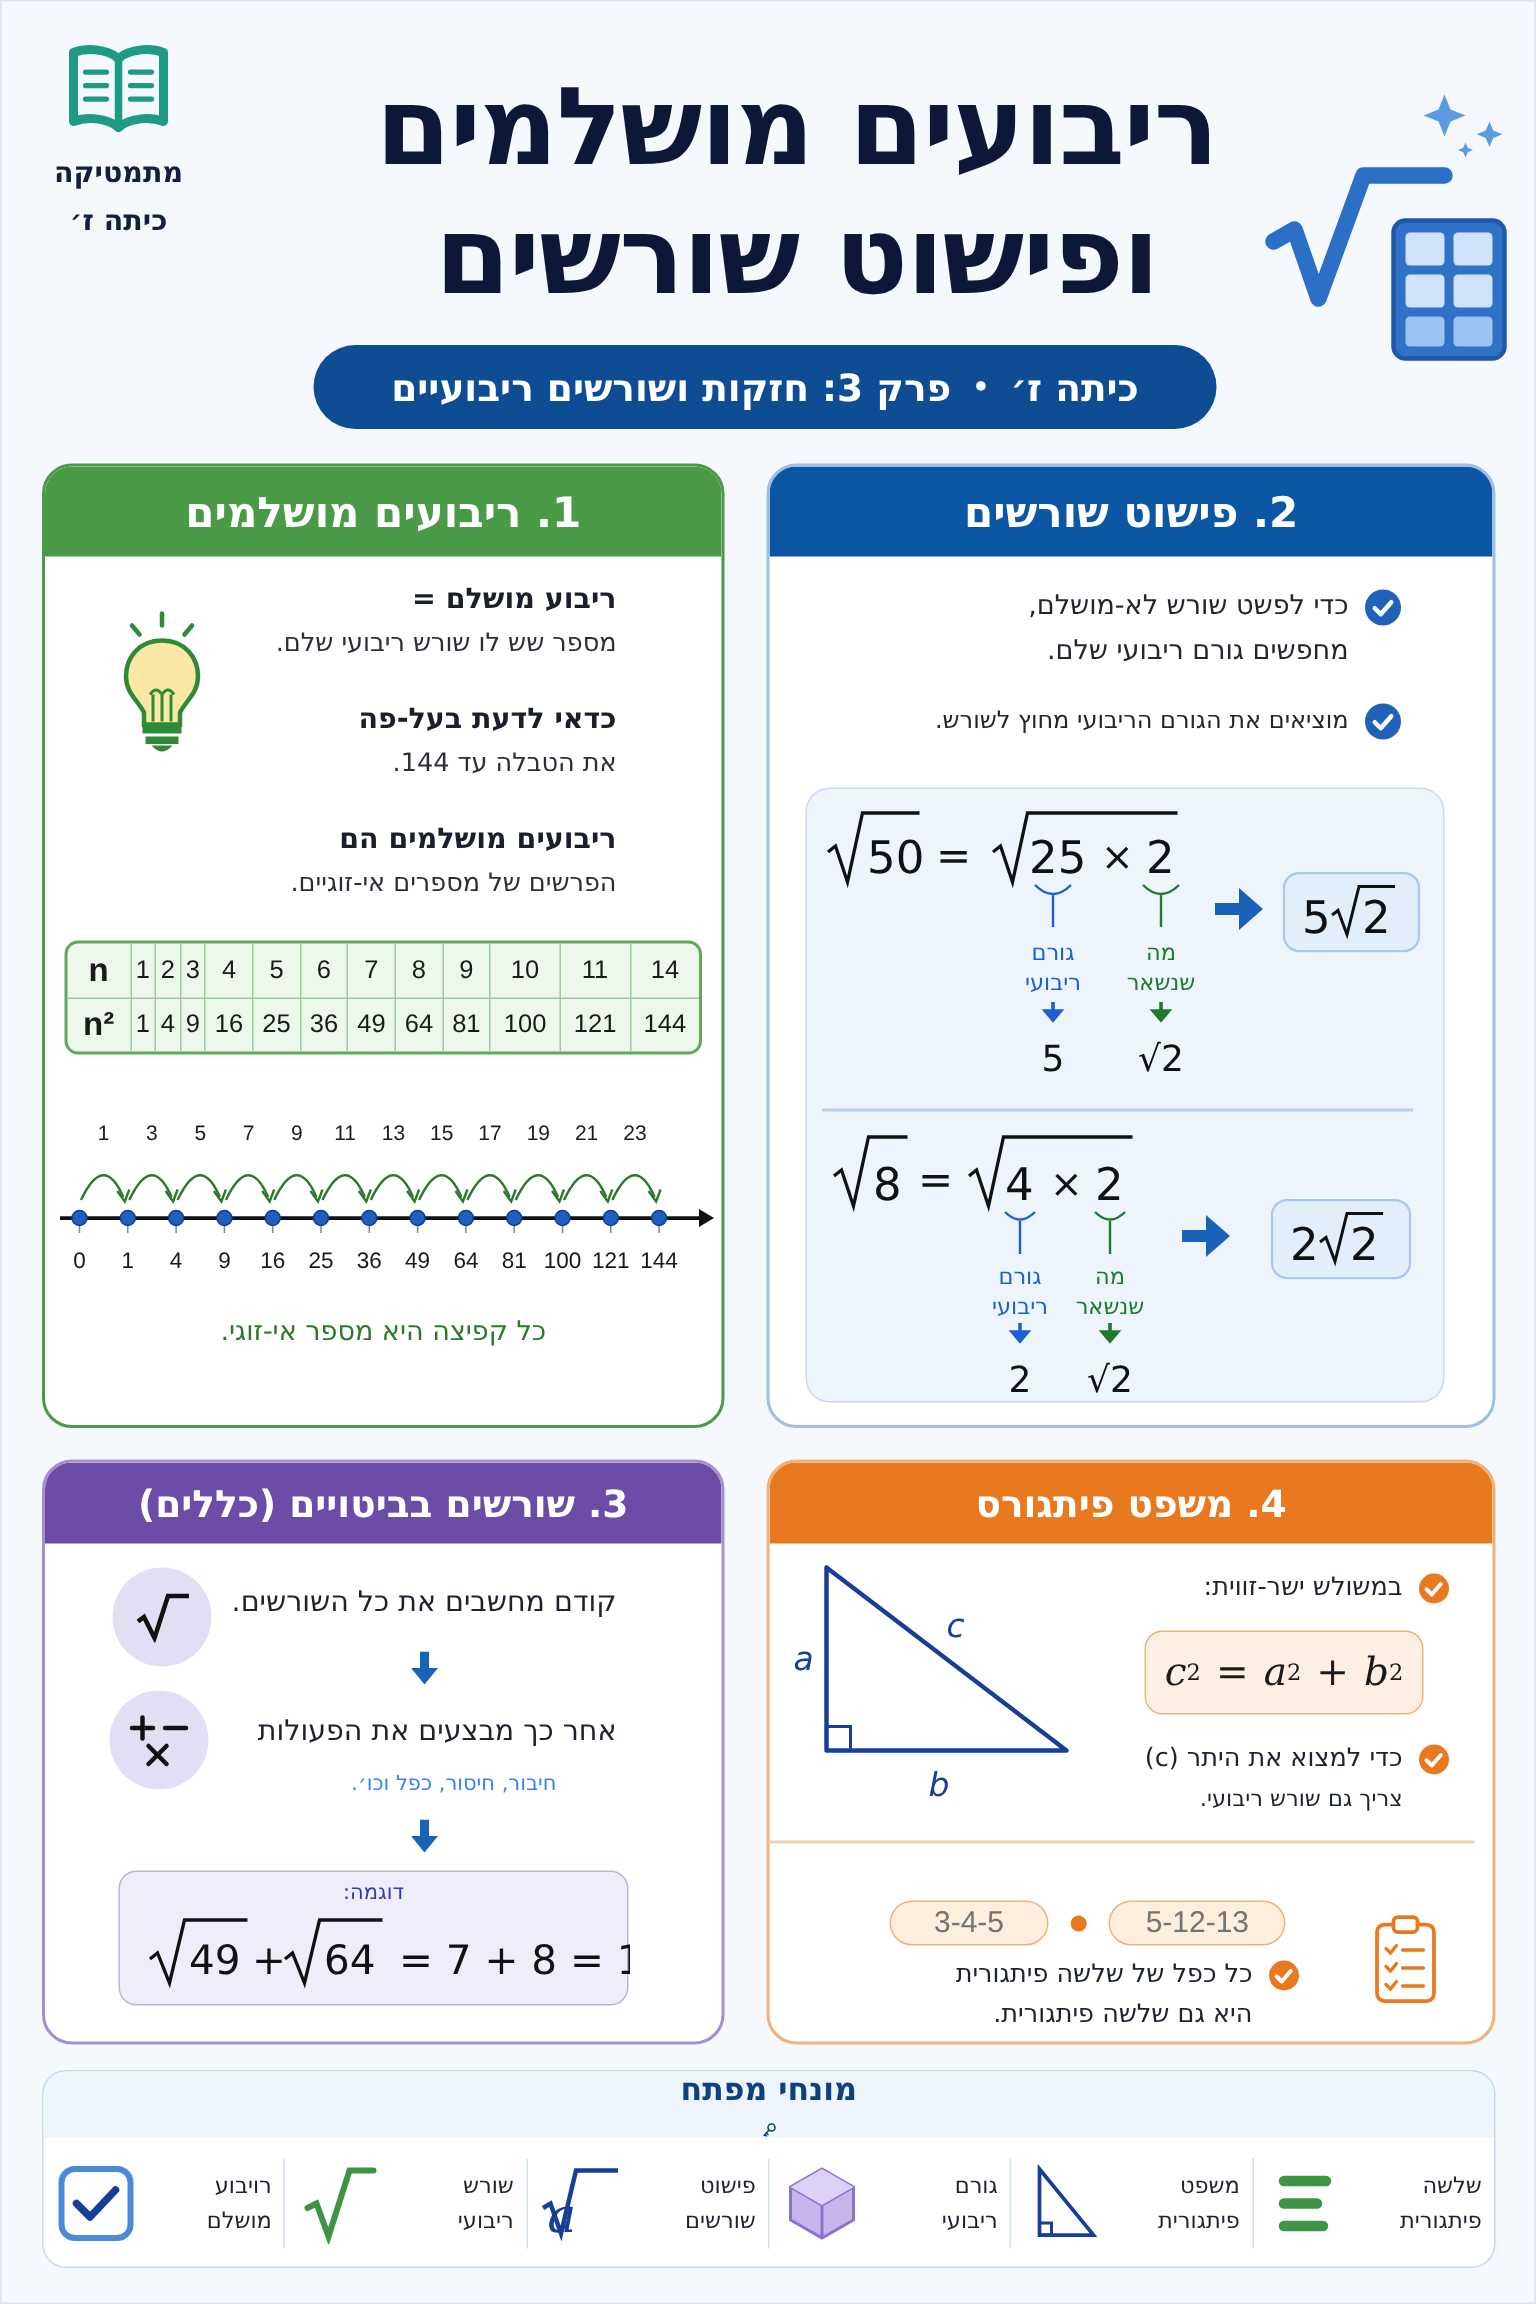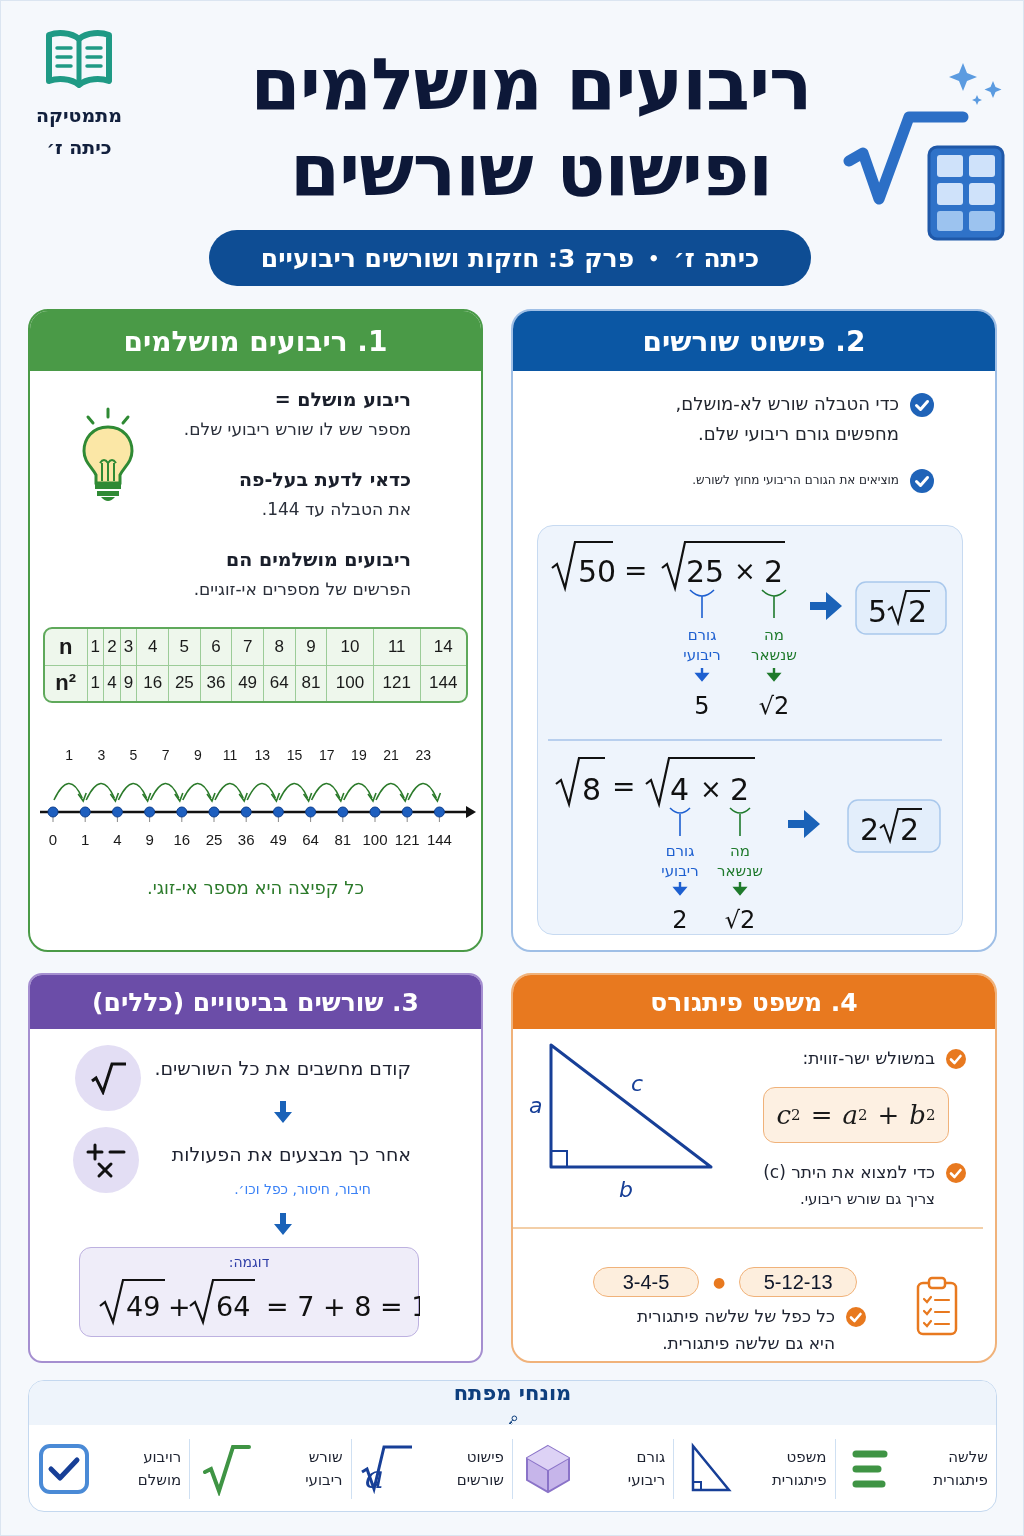--- a/index.html
+++ b/index.html
@@ -44,21 +44,21 @@
     border: 2px solid;
   }
   .card-head {
     height: 60px; display: flex; align-items: center; justify-content: center;
     color: #fff; font-weight: 700; font-size: 28px;
   }
   .c1 { left: 27px; top: 308px; width: 455px; height: 643px; border-color: #4a9a47; }
   .c1 .card-head { background: #4a9a47; }
   .c2 { left: 510px; top: 308px; width: 486px; height: 643px; border-color: #9fbfe6; }
   .c2 .card-head { background: #0b57a4; }
-  .c3 { left: 27px; top: 972px; width: 455px; height: 390px; border-color: #a58fd0; border-radius: 14px; }
+  .c3 { left: 27px; top: 972px; width: 455px; height: 390px; border-color: #a58fd0; }
   .c3 .card-head { background: #6b4da8; height: 54px; font-size: 25px; }
   .c4 { left: 510px; top: 972px; width: 486px; height: 390px; border-color: #f0b27a; }
   .c4 .card-head { background: #e8791f; height: 54px; font-size: 25px; }
 
   
   .bulb { position: absolute; left: 48px; top: 96px; width: 60px; height: 100px; }
   .defs { position: absolute; right: 70px; top: 72px; width: 320px; text-align: right; }
   .defs .def { margin-bottom: 20px; }
   .defs .def b { display: block; font-size: 19px; font-weight: 700; color: #1a1f2b; line-height: 32px; }
   .defs .def p { font-size: 17px; color: #2a2f3a; line-height: 28px; }
@@ -119,21 +119,21 @@
     display: flex; align-items: center; justify-content: center;
     font-family: "DejaVu Serif", serif; font-style: italic; font-size: 26px; color: #1a1a1a; direction: ltr;
   }
   .formula-box sup { font-size: 15px; font-style: normal; }
   .c4-divider { position: absolute; left: 0; right: 12px; top: 252px; height: 1.5px; background: #f3cfa8; }
   .triples-title { position: absolute; left: 0; right: 60px; top: 264px; text-align: center; font-size: 17px; color: #1d2230; }
   .triple-row { position: absolute; left: 80px; top: 292px; display: flex; gap: 14px; align-items: center; direction: ltr; }
   .triple {
     height: 30px; padding: 0 18px; border-radius: 15px;
     background: #fdeedd; border: 1.5px solid #f0b27a;
-    font-size: 20px; display: flex; align-items: center; color: #0f172a;
+    font-size: 20px; display: flex; align-items: center; color: #737373;
     font-family: "Liberation Sans", sans-serif;
   }
   .triple.t1 { width: 106px; justify-content: center; }
   .triple.t2 { width: 118px; justify-content: center; }
   .triple-dot { color: #e8791f; font-size: 14px; }
   .clipboard { position: absolute; left: 402px; top: 300px; width: 44px; height: 62px; }
 
   
   .glossary {
     position: absolute; left: 27px; top: 1379px; width: 969px; height: 132px;
@@ -356,30 +356,30 @@
   <section class="card c2">
     <div class="card-head">2. פישוט שורשים</div>
 
     <div class="rules">
       <div class="rule">
         <svg class="chk" viewBox="0 0 26 26">
             <circle cx="13" cy="13" r="12" fill="#1f63b8"></circle>
             <path d="M7.5 13.5 l4 4 7 -8" stroke="#fff" stroke-width="3" fill="none" stroke-linecap="round" stroke-linejoin="round"></path>
           </svg>
         <div class="txt">
-          <div>כדי הטבלה שורש לא-מושלם,</div>
+          <div>כדי לפשט שורש לא-מושלם,</div>
           <div>מחפשים גורם ריבועי שלם.</div>
         </div>
       </div>
       <div class="rule">
         <svg class="chk" viewBox="0 0 26 26">
             <circle cx="13" cy="13" r="12" fill="#1f63b8"></circle>
             <path d="M7.5 13.5 l4 4 7 -8" stroke="#fff" stroke-width="3" fill="none" stroke-linecap="round" stroke-linejoin="round"></path>
           </svg>
-        <div class="txt" style="font-size:12px">מוציאים את הגורם הריבועי מחוץ לשורש.</div>
+        <div class="txt" style="font-size:16px">מוציאים את הגורם הריבועי מחוץ לשורש.</div>
       </div>
     </div>
 
     <div class="ex-box">
       <svg width="426" height="410" viewBox="0 0 426 410" style="direction:ltr">
 
         <g font-family="DejaVu Sans, sans-serif">
           <path d="M14 42 l5 -4 8 24 10 -46 h38" stroke="#111" stroke-width="2.2" fill="none"></path>
           <text x="40" y="56" font-size="30" fill="#111">50</text>
           <text x="86" y="54" font-size="28" fill="#111">=</text>

